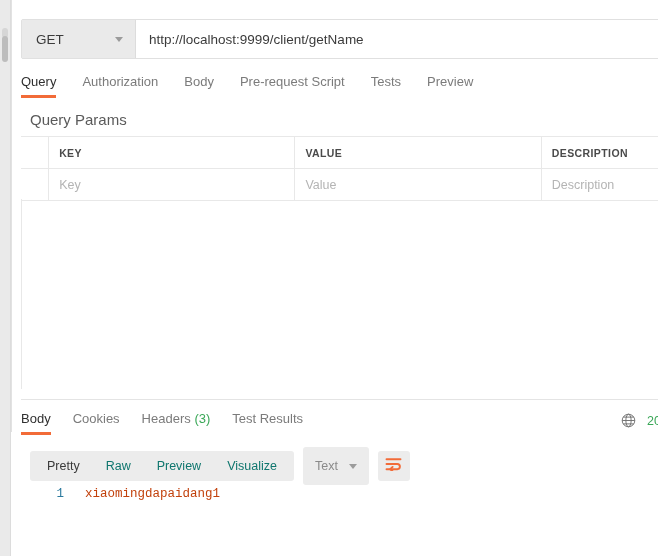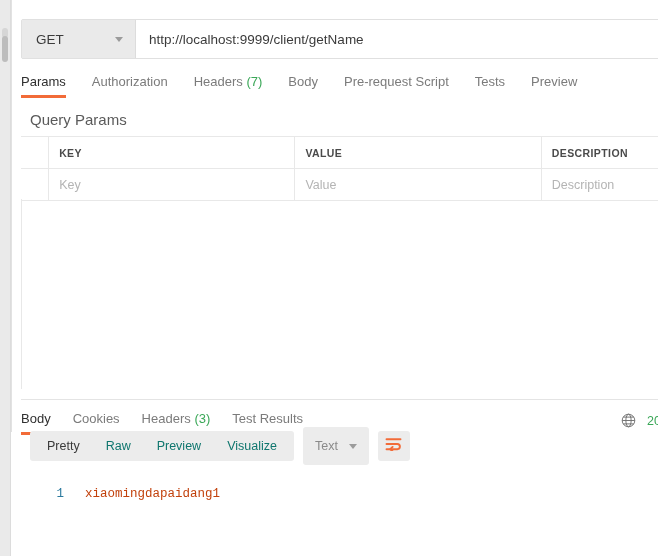--- a/index.html
+++ b/index.html
@@ -219,21 +219,21 @@
     gap: 10px;
     font-size: 12.5px;
   }
   .globe-icon { width: 17px; height: 17px; display: block; }
   .status-code { color: #3aa757; white-space: nowrap; }
 
   
   .resp-toolbar {
     position: absolute;
     left: 18px;
-    top: 427px;
+    top: 447px;
     display: flex;
     align-items: center;
     gap: 9px;
   }
   .seg-group {
     display: flex;
     align-items: center;
     background: #ececec;
     border-radius: 3px;
     height: 30px;
@@ -301,28 +301,24 @@
   <div class="url-row">
     <div class="method-box">
       <span class="method-label">GET</span>
       <span class="caret"></span>
     </div>
     <div class="url-input">http://localhost:9999/client/getName</div>
   </div>
 
   <div class="req-tabs">
     <div class="tab active">
-      <span>Params</span>
+      <span>Query</span>
     </div>
     <div class="tab">
       <span>Authorization</span>
-    </div>
-    <div class="tab">
-      <span>Headers</span>
-      <span class="count">(7)</span>
     </div>
     <div class="tab">
       <span>Body</span>
     </div>
     <div class="tab">
       <span>Pre-request Script</span>
     </div>
     <div class="tab">
       <span>Tests</span>
     </div>

